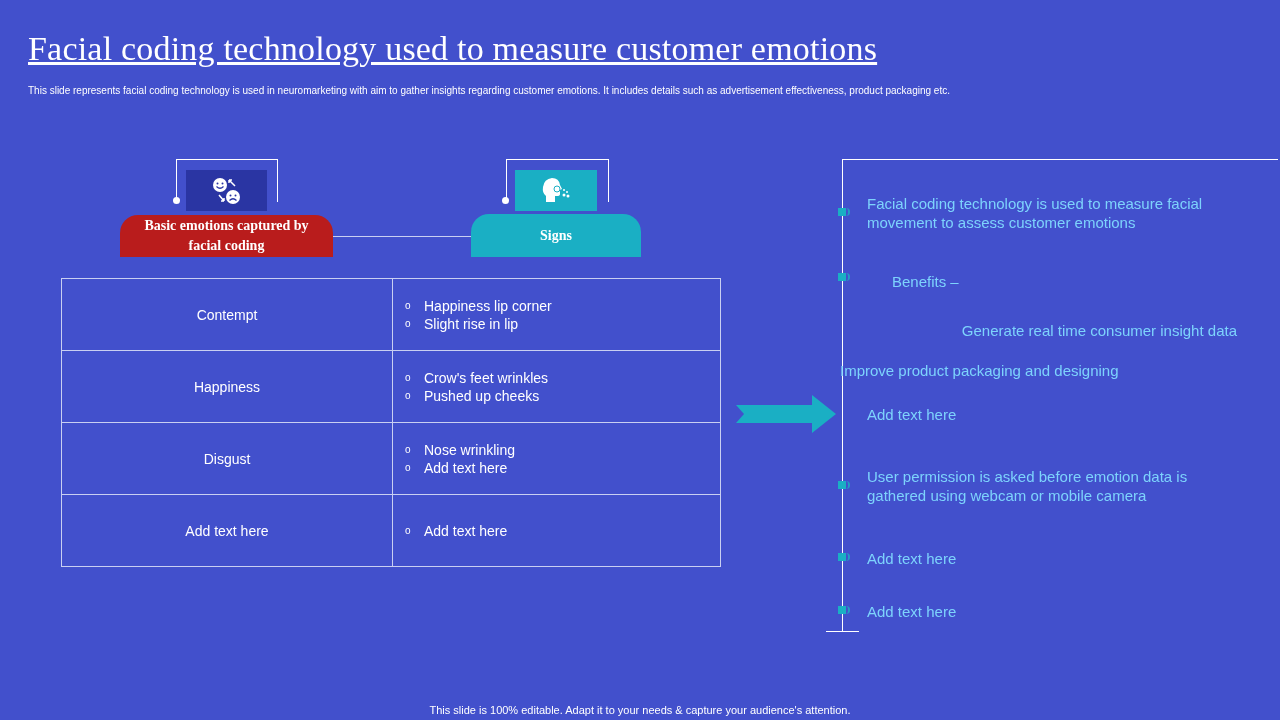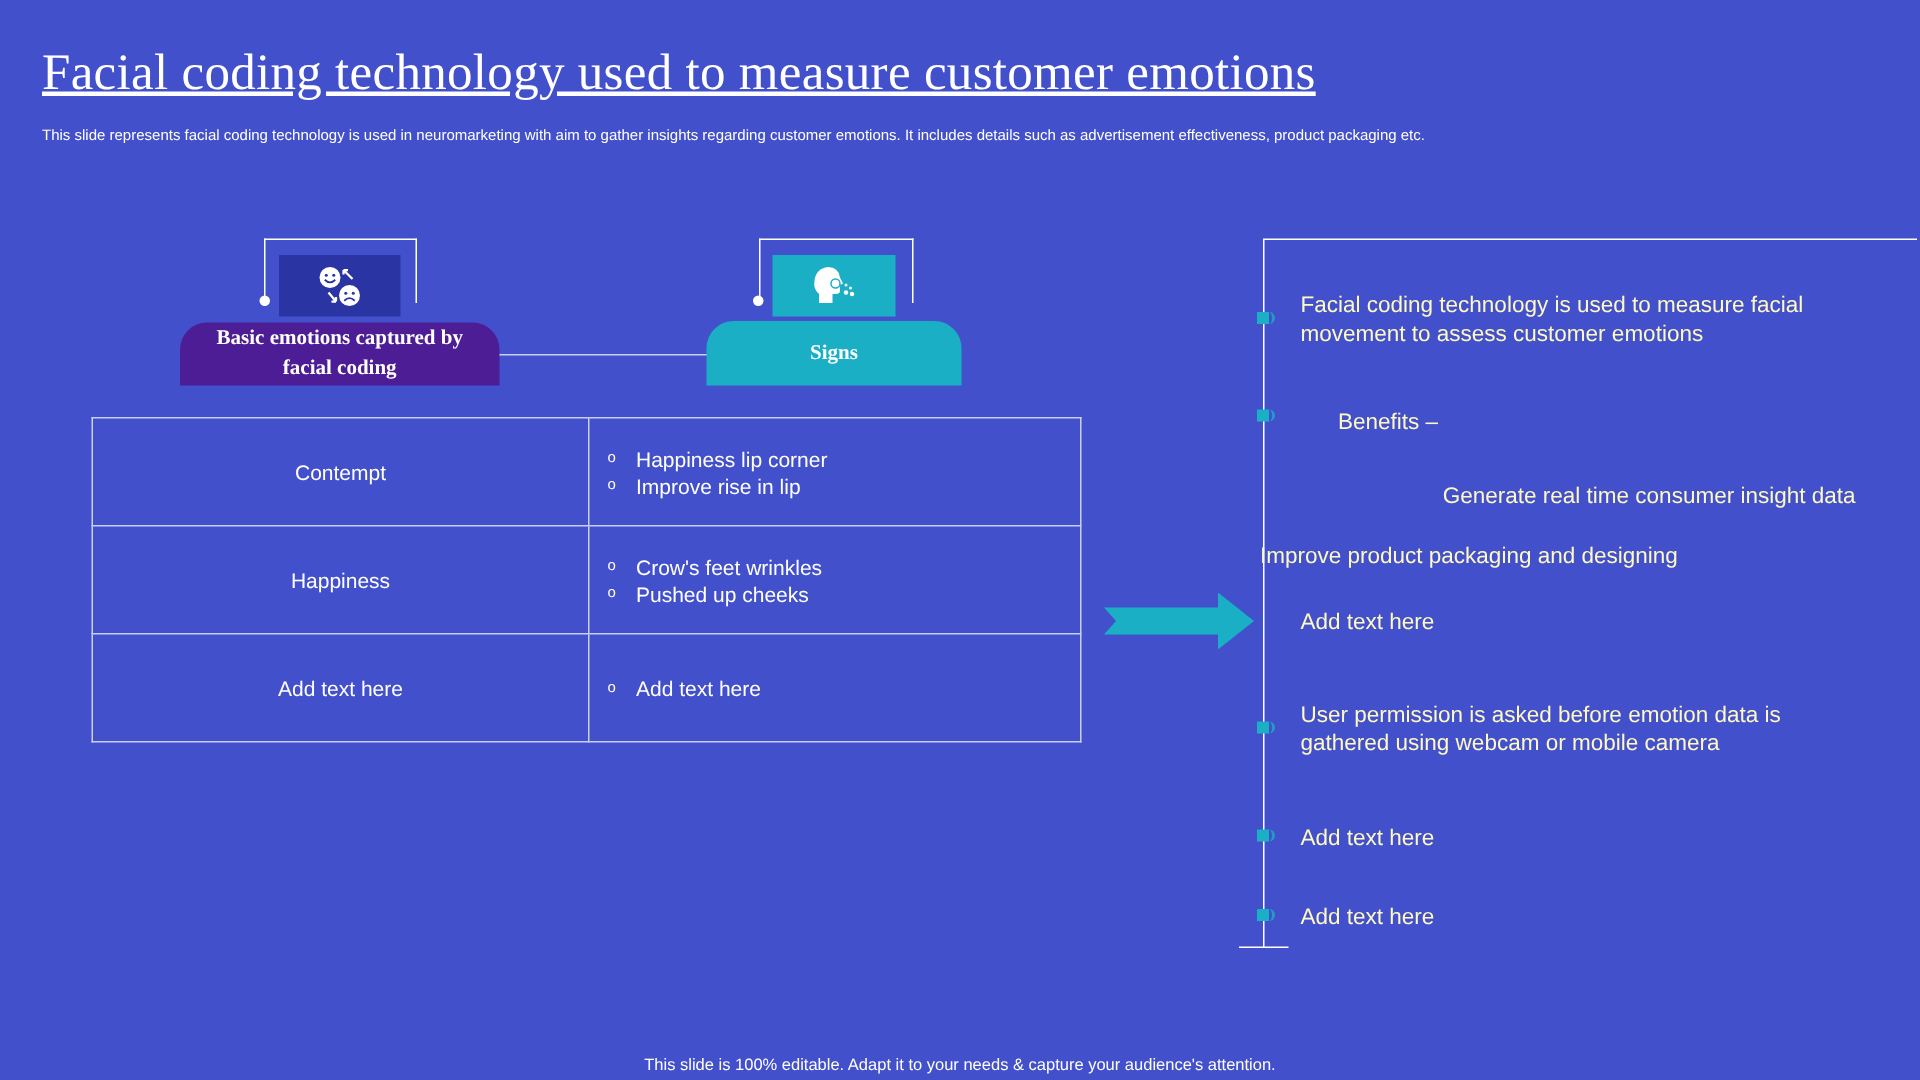--- a/index.html
+++ b/index.html
@@ -19,21 +19,21 @@
     table.emo td.left { width:328px; text-align:center; }
     table.emo td.right { padding-left:12px; }
     .sign { display:flex; align-items:center; line-height:18px; }
     .sign .bullet { font-size:10px; width:19px; }
 
     #timeline-v { left:842px; top:160px; width:1px; height:472px; background:#fff; }
     #timeline-top { left:842px; top:159px; width:436px; height:1px; background:#fff; }
     #timeline-base { left:826px; top:631px; width:33px; height:1px; background:#fff; }
     .marker { width:8px; height:8px; background:#1AAFC4; }
     .marker-arc { width:5px; height:8px; border-right:2px solid #1AAFC4; border-radius:0 6px 6px 0; opacity:0.8; }
-    .tl-text { font-size:15px; line-height:19px; color:#fef9c3; }
+    .tl-text { font-size:15px; line-height:19px; color:#7dd3fc; }
   </style>
 </head>
 <body>
 
 <div id="title" class="abs">Facial coding technology used to measure customer emotions</div>
 <div id="subtitle" class="abs">This slide represents facial coding technology is used in neuromarketing with aim to gather insights regarding customer emotions. It includes details such as advertisement effectiveness, product packaging etc.</div>
 
 <div class="abs bracket" style="left:176px; top:159px; width:100px;"></div>
 <div class="abs dot" style="left:173px; top:197px;"></div>
 <div class="abs iconbox" style="left:186px; top:170px; width:81px; height:41px; background:#2A35A3;">
@@ -43,21 +43,21 @@
       <circle cx="12.5" cy="8.5" r="1" fill="#2A35A3"></circle>
     <path d="M6.5 11.5 Q10 15 13.5 11.5" stroke="#2A35A3" stroke-width="1.2" fill="none"></path>
     <circle cx="23" cy="22" r="7" fill="#fff"></circle>
     <circle cx="20.5" cy="20.5" r="1" fill="#2A35A3"></circle>
       <circle cx="25.5" cy="20.5" r="1" fill="#2A35A3"></circle>
     <path d="M19.5 25.5 Q23 22 26.5 25.5" stroke="#2A35A3" stroke-width="1.2" fill="none"></path>
     <path d="M19 5 L25 11 M19 5 L22 5 M19 5 L19 8" stroke="#fff" stroke-width="1.5" fill="none"></path>
     <path d="M9 20 L14 26 M14 26 L11 26 M14 26 L14 23" stroke="#fff" stroke-width="1.5" fill="none"></path>
   </svg>
 </div>
-<div class="abs header-box" style="left:120px; top:215px; width:213px; height:42px; background:#4c1d95;">
+<div class="abs header-box" style="left:120px; top:215px; width:213px; height:42px; background:#b91c1c;">
   <span style="width:180px;">Basic emotions captured by facial coding</span>
 </div>
 
 <div class="abs" style="left:333px; top:236px; width:139px; height:1px; background:#C9CFF2;"></div>
 
 <div class="abs bracket" style="left:506px; top:159px; width:101px;"></div>
 <div class="abs dot" style="left:502px; top:197px;"></div>
 <div class="abs iconbox" style="left:515px; top:170px; width:82px; height:41px; background:#1AAFC4;">
   <svg width="32" height="30" viewBox="0 0 32 30">
     <path d="M6 26 L6 20 Q2 17 3 11 Q4 3 12 2 Q19 2 20 9 L22 13 L20 14 L20 18 Q20 20 17 20 L15 20 L15 26 Z" fill="#fff"></path>
@@ -76,34 +76,47 @@
   <tbody id="tbody">
       <tr>
         <td class="left">Contempt</td>
         <td class="right">
           <div class="sign">
             <span class="bullet">o</span>
             <span>Happiness lip corner</span>
           </div>
           <div class="sign">
             <span class="bullet">o</span>
-            <span>Improve rise in lip</span>
+            <span>Slight rise in lip</span>
           </div>
         </td>
       </tr>
       <tr>
         <td class="left">Happiness</td>
         <td class="right">
           <div class="sign">
             <span class="bullet">o</span>
             <span>Crow's feet wrinkles</span>
           </div>
           <div class="sign">
             <span class="bullet">o</span>
             <span>Pushed up cheeks</span>
+          </div>
+        </td>
+      </tr>
+      <tr>
+        <td class="left">Disgust</td>
+        <td class="right">
+          <div class="sign">
+            <span class="bullet">o</span>
+            <span>Nose wrinkling</span>
+          </div>
+          <div class="sign">
+            <span class="bullet">o</span>
+            <span>Add text here</span>
           </div>
         </td>
       </tr>
       <tr>
         <td class="left">Add text here</td>
         <td class="right">
           <div class="sign">
             <span class="bullet">o</span>
             <span>Add text here</span>
           </div>

